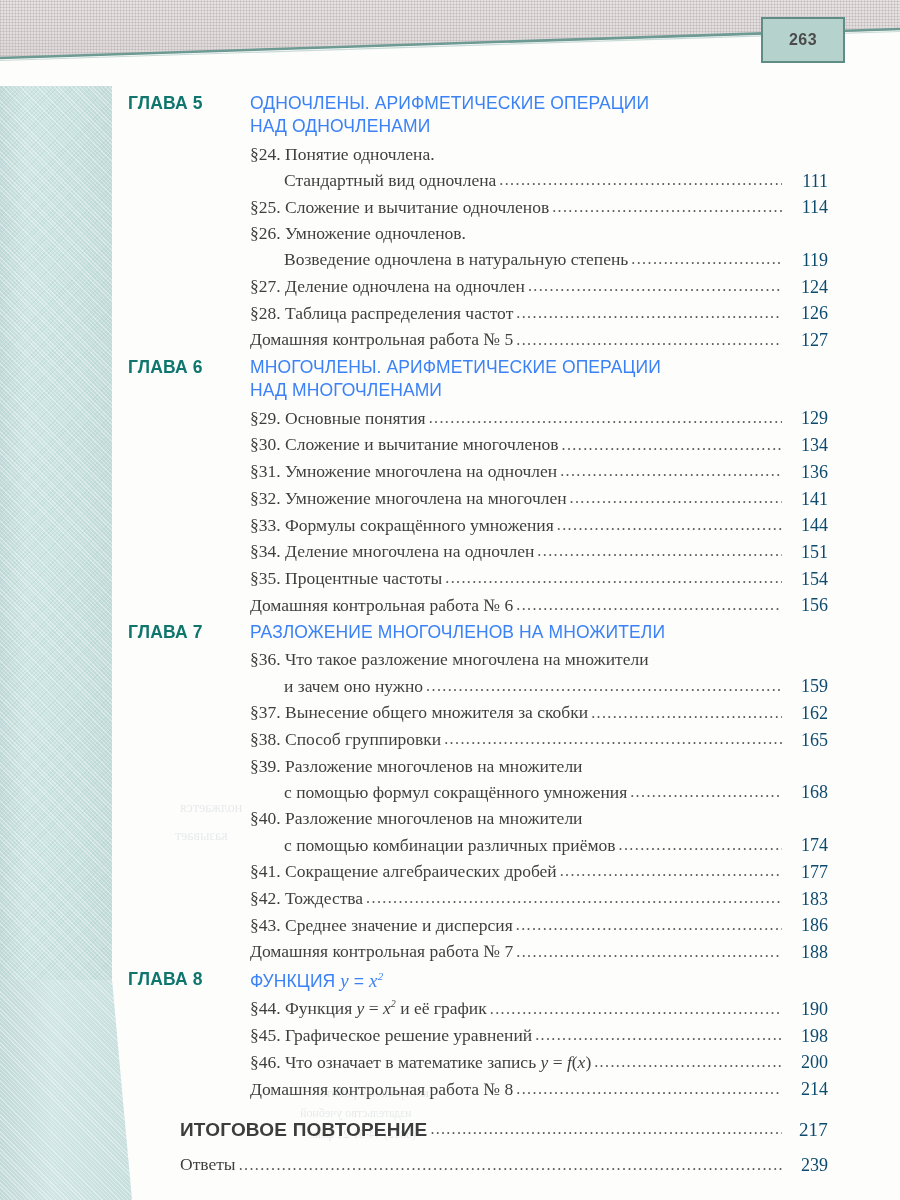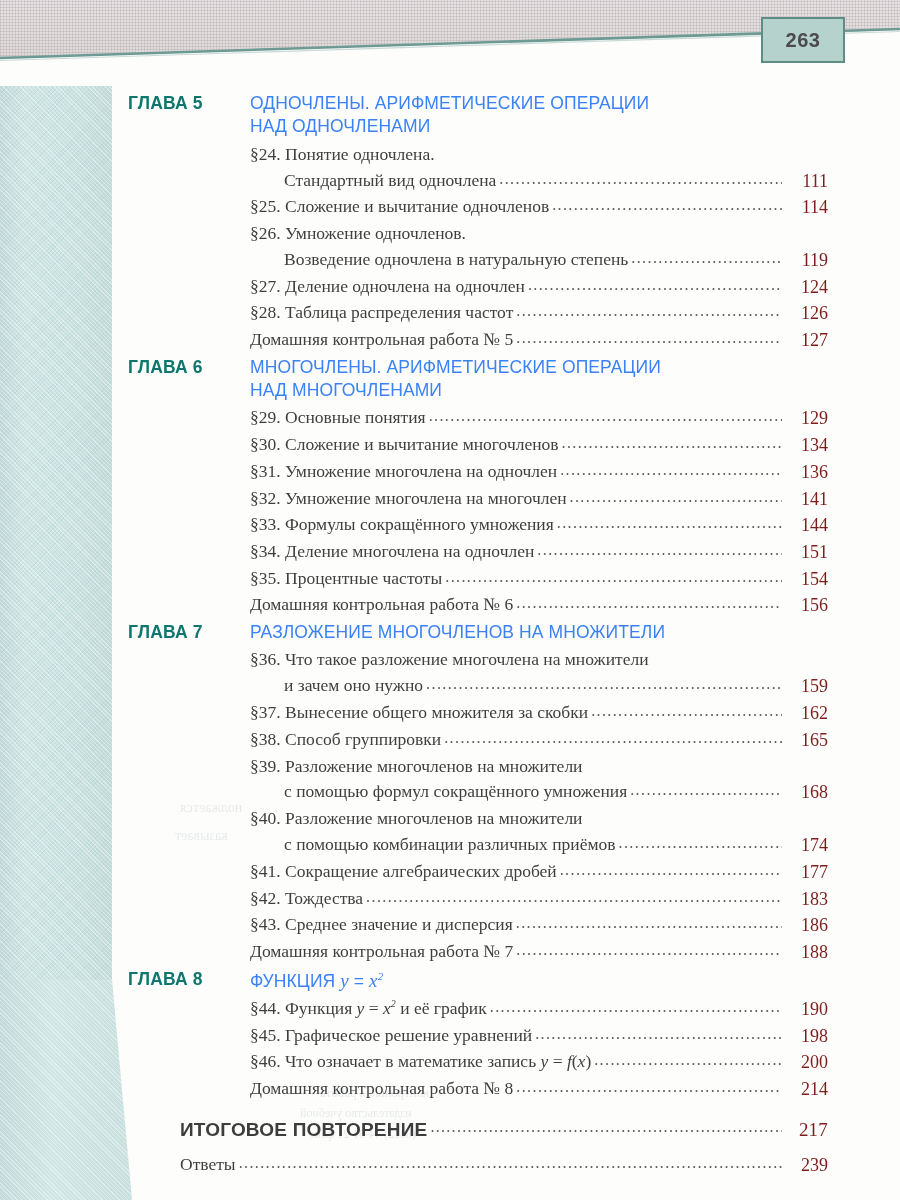--- a/index.html
+++ b/index.html
@@ -73,21 +73,21 @@
     top: 17px;
     width: 80px;
     height: 42px;
     background: #b6d2cd;
     border: 2px solid #5f8d86;
     display: flex;
     align-items: center;
     justify-content: center;
     font-family: "Liberation Sans", sans-serif;
     font-weight: bold;
-    font-size: 20px;
+    font-size: 16px;
     color: #4b4b4b;
     letter-spacing: .5px;
   }
 
   
   #content {
     position: absolute;
     left: 128px;
     top: 92px;
     width: 700px;
@@ -128,21 +128,21 @@
     font-style: italic;
   }
 
   
   .entries {
     margin-left: 122px;
     margin-top: 1px;
   }
   .entry {
     display: flex;
-    align-items: flex-start;
+    align-items: center;
     font-family: "Liberation Serif", serif;
     font-size: 17.5px;
     color: #3f3f3f;
     line-height: 1.485;
     white-space: nowrap;
   }
   .entry.cont {            
     padding-left: 34px;
   }
   .entry .label {
@@ -159,21 +159,21 @@
     position: relative;
     top: -1px;
   }
   .entry .leader::before {
     content: "............................................................................................................................";
   }
   .entry .page {
     flex: 0 0 44px;
     text-align: right;
     font-size: 18px;
-    color: #7f1d1d;
+    color: #0c4a6e;
   }
   .entry.nolead .leader { visibility: hidden; }
   .entry.nolead .page { visibility: hidden; }
 
   .entry .math {
     font-style: italic;
     font-family: "Liberation Serif", serif;
   }
   .entry .math sup { font-size: 10px; }
 

